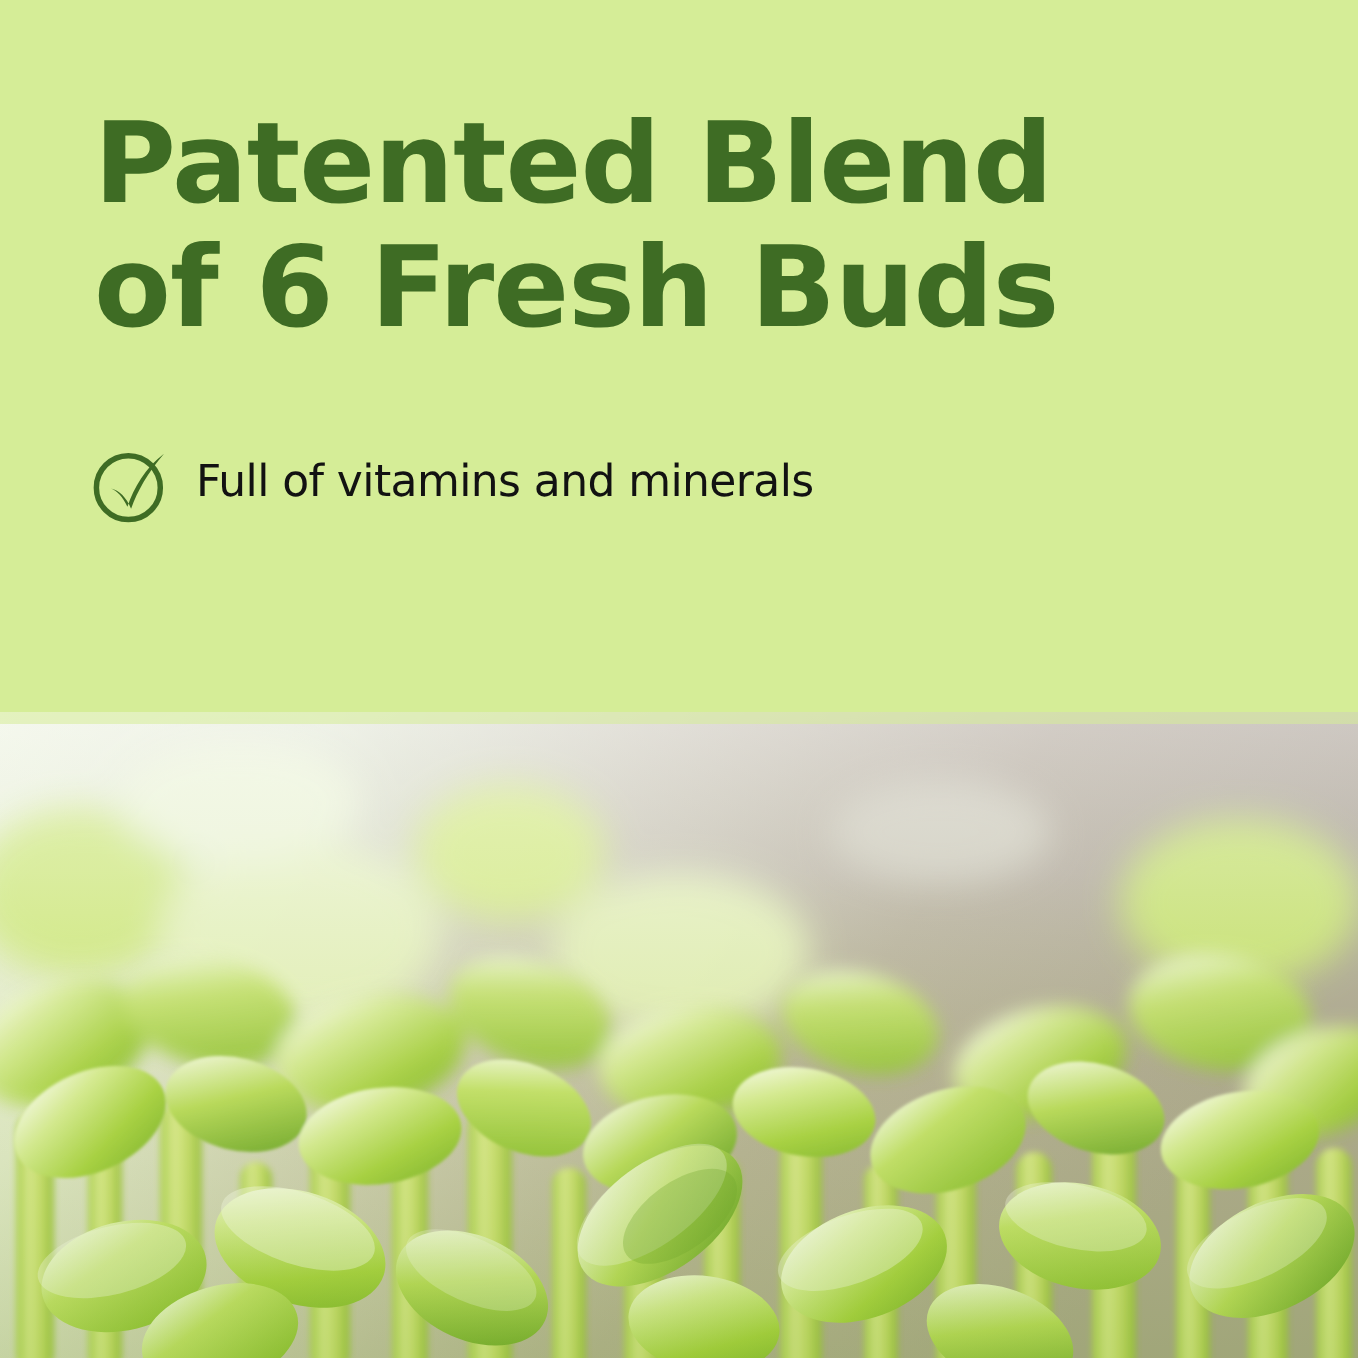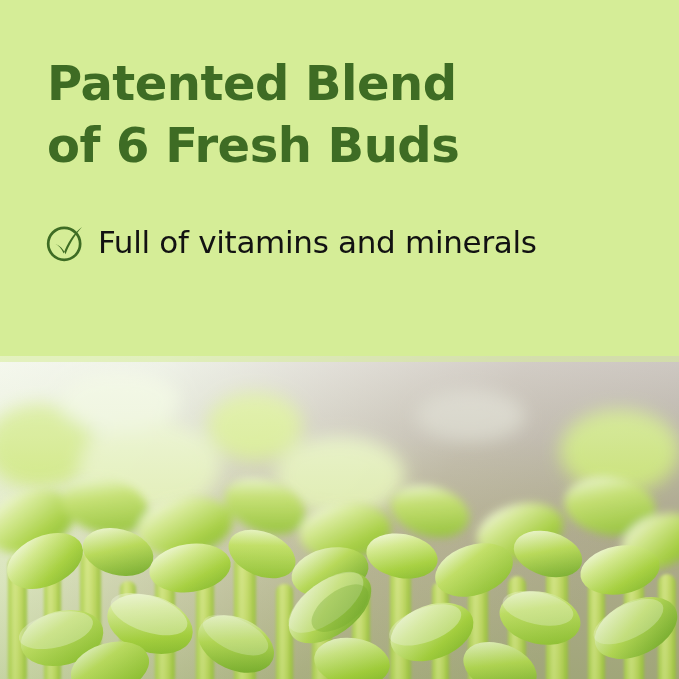--- a/index.html
+++ b/index.html
@@ -31,21 +31,21 @@
   }
 
   .headline {
     position: absolute;
     left: 47px;
     top: 52px;
     width: 600px;
     color: #3e6c24;
     font-family: "DejaVu Sans", sans-serif;
     font-weight: bold;
-    font-size: 48px;
+    font-size: 56px;
     line-height: 62px;
     letter-spacing: -0.5px;
     white-space: pre-line;
   }
 
   .bullets {
     position: absolute;
     left: 45px;
     top: 217px;
     width: 620px;
@@ -63,21 +63,21 @@
     flex: 0 0 42px;
     display: block;
     margin-right: 11px;
     overflow: visible;
   }
 
   .bullet-text {
     color: #121212;
     font-family: "DejaVu Sans", sans-serif;
     font-weight: normal;
-    font-size: 31px;
+    font-size: 22px;
     line-height: 34px;
     letter-spacing: -0.3px;
     white-space: nowrap;
   }
 
   
   .photo {
     position: absolute;
     left: 0;
     top: 356px;

